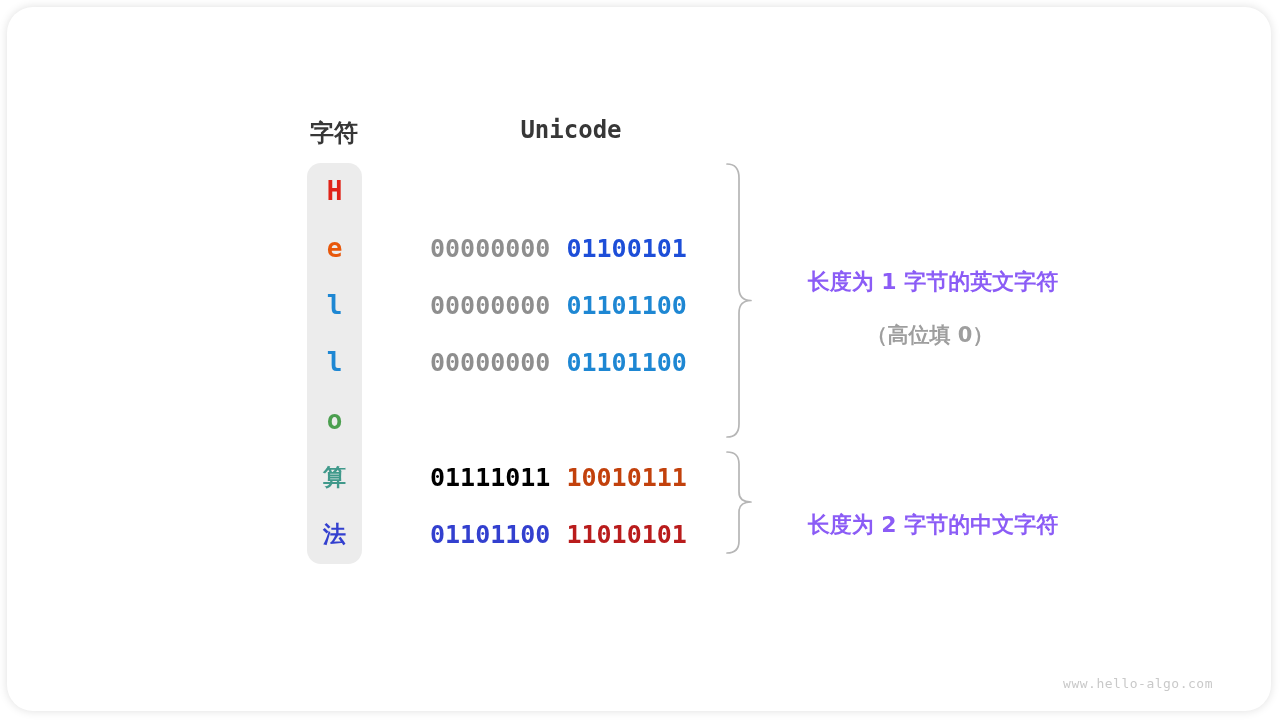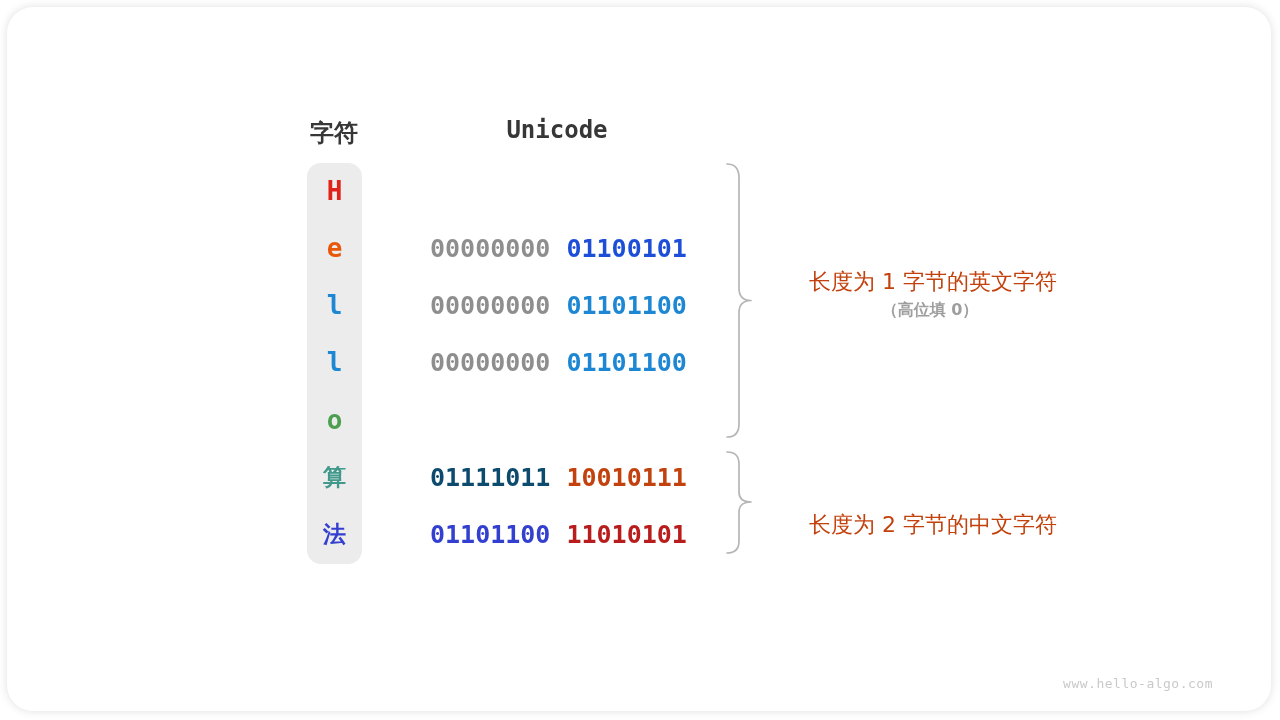--- a/index.html
+++ b/index.html
@@ -23,21 +23,21 @@
 
   .col-header {
     position: absolute;
     font-weight: bold;
     font-size: 24px;
     color: #373737;
     white-space: nowrap;
     transform: translateX(-50%);
   }
   .hdr-char { left: 334px; top: 117px; }
-  .hdr-code { left: 557px; top: 116px; font-family: "DejaVu Sans Mono", monospace; }
+  .hdr-code { left: 571px; top: 116px; font-family: "DejaVu Sans Mono", monospace; }
 
   .char-col-bg {
     position: absolute;
     left: 307px; top: 163px;
     width: 55px; height: 401px;
     background: #ececec;
     border-radius: 14px;
   }
 
   .rows {
@@ -92,28 +92,28 @@
   .annotation {
     position: absolute;
     width: 380px;
     text-align: center;
     transform: translateX(-50%);
   }
   .ann-1 { left: 930px; top: 267px; }
   .ann-2 { left: 930px; top: 486px; margin-top: 24px; }
   .ann-line1 {
     font-size: 22px;
-    font-weight: 400;
-    color: #c2410c;
+    font-weight: 700;
+    color: #8b5cf6;
     white-space: nowrap;
     padding-left: 6px;
   }
   .ann-line2 {
-    margin-top: 3px;
-    font-size: 16px;
+    margin-top: 24px;
+    font-size: 21px;
     font-weight: bold;
     color: #9e9e9e;
     white-space: nowrap;
   }
 
   .watermark {
     position: absolute;
     right: 67px; top: 676px;
     font-family: "DejaVu Sans Mono", monospace;
     font-size: 13px;
@@ -148,21 +148,21 @@
       </div>
       <div class="row">
         <span class="char-cell" style="color: rgb(30, 135, 211);">l</span>
         <span class="binary"><span class="byte1 byte-gray">00000000</span><span class="byte2" style="color: rgb(30, 135, 211);">01101100</span></span>
       </div>
       <div class="row">
         <span class="char-cell" style="color: rgb(75, 159, 79);">o</span>
       </div>
       <div class="row">
         <span class="char-cell cjk" style="color: rgb(64, 153, 139);">算</span>
-        <span class="binary"><span class="byte1" style="color: #0c4a6e;">01111011</span><span class="byte2" style="color: #c2410c;">10010111</span></span>
+        <span class="binary"><span class="byte1" style="color: #000000;">01111011</span><span class="byte2" style="color: #c2410c;">10010111</span></span>
       </div>
       <div class="row">
         <span class="char-cell cjk" style="color: rgb(51, 64, 207);">法</span>
         <span class="binary"><span class="byte1" style="color: rgb(51, 64, 207);">01101100</span><span class="byte2" style="color: #b91c1c;">11010101</span></span>
       </div>
     </div>
 
   <svg class="brace-layer" width="1280" height="720" viewBox="0 0 1280 720">
     <path d="M 727 164
              Q 739 164 739 178

